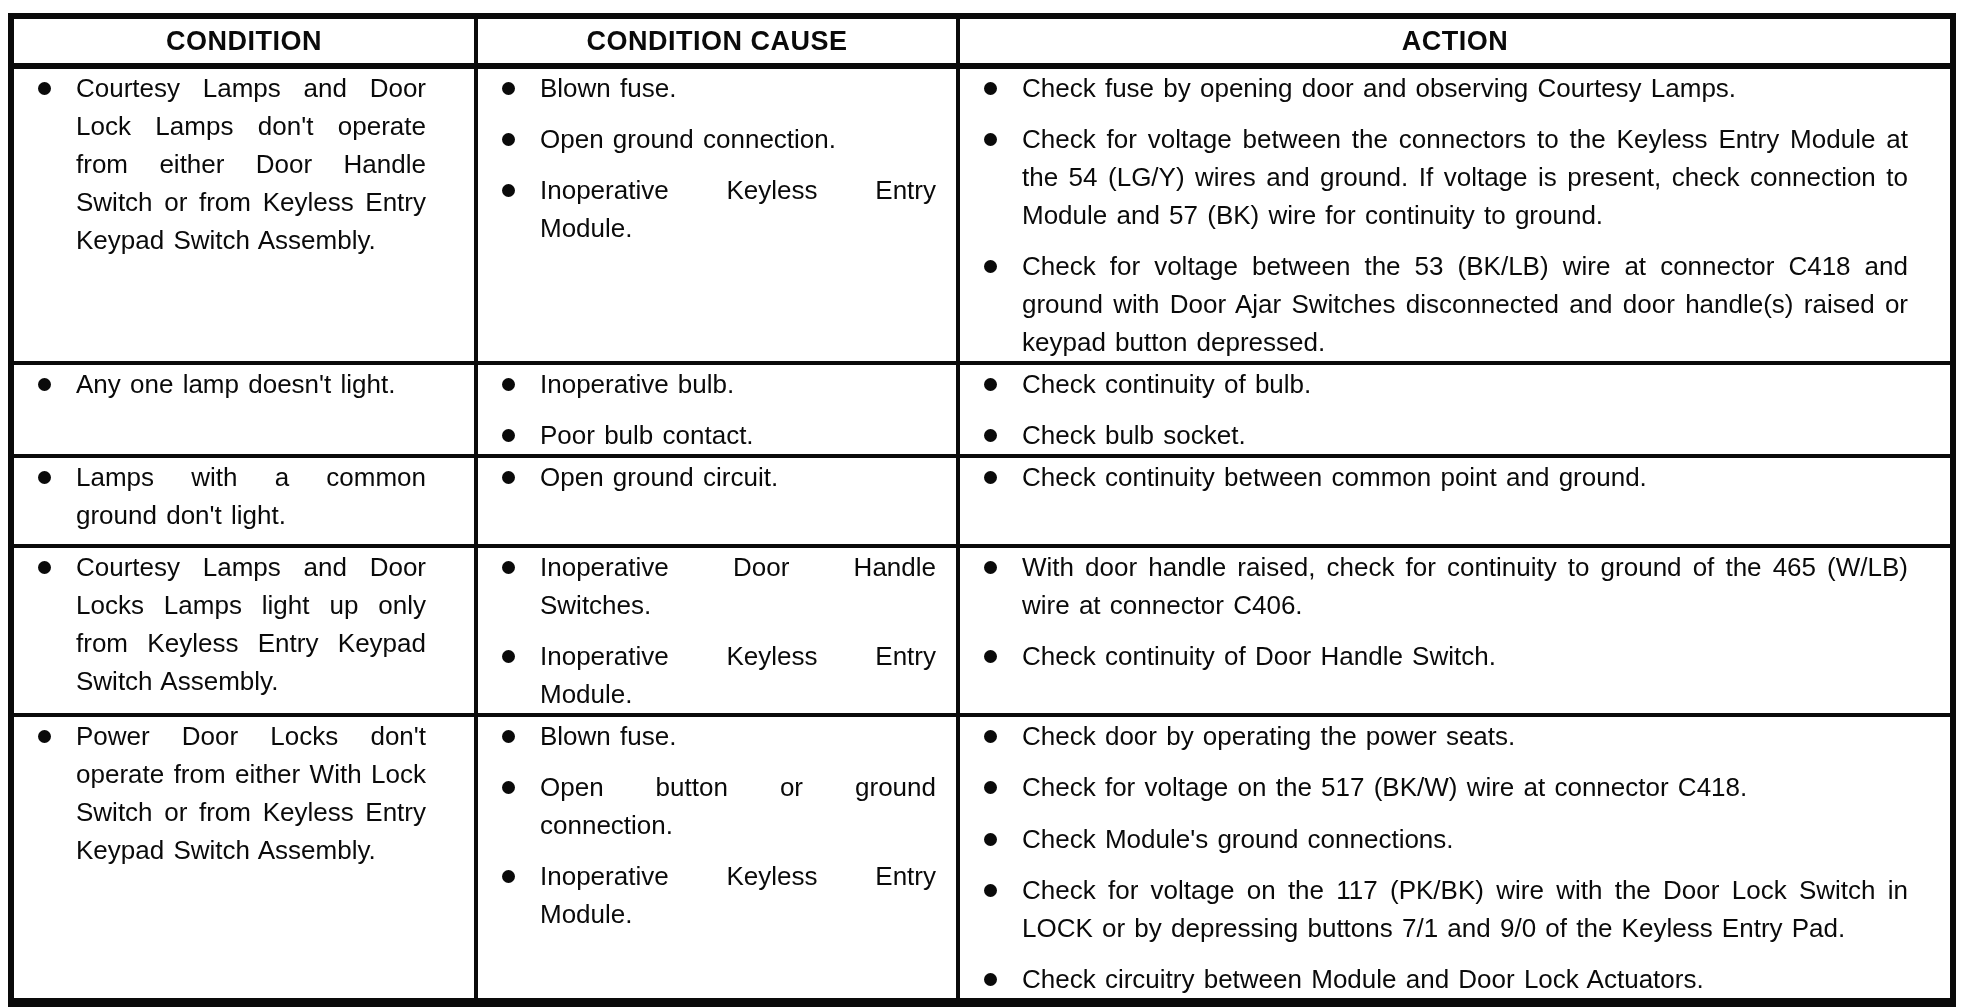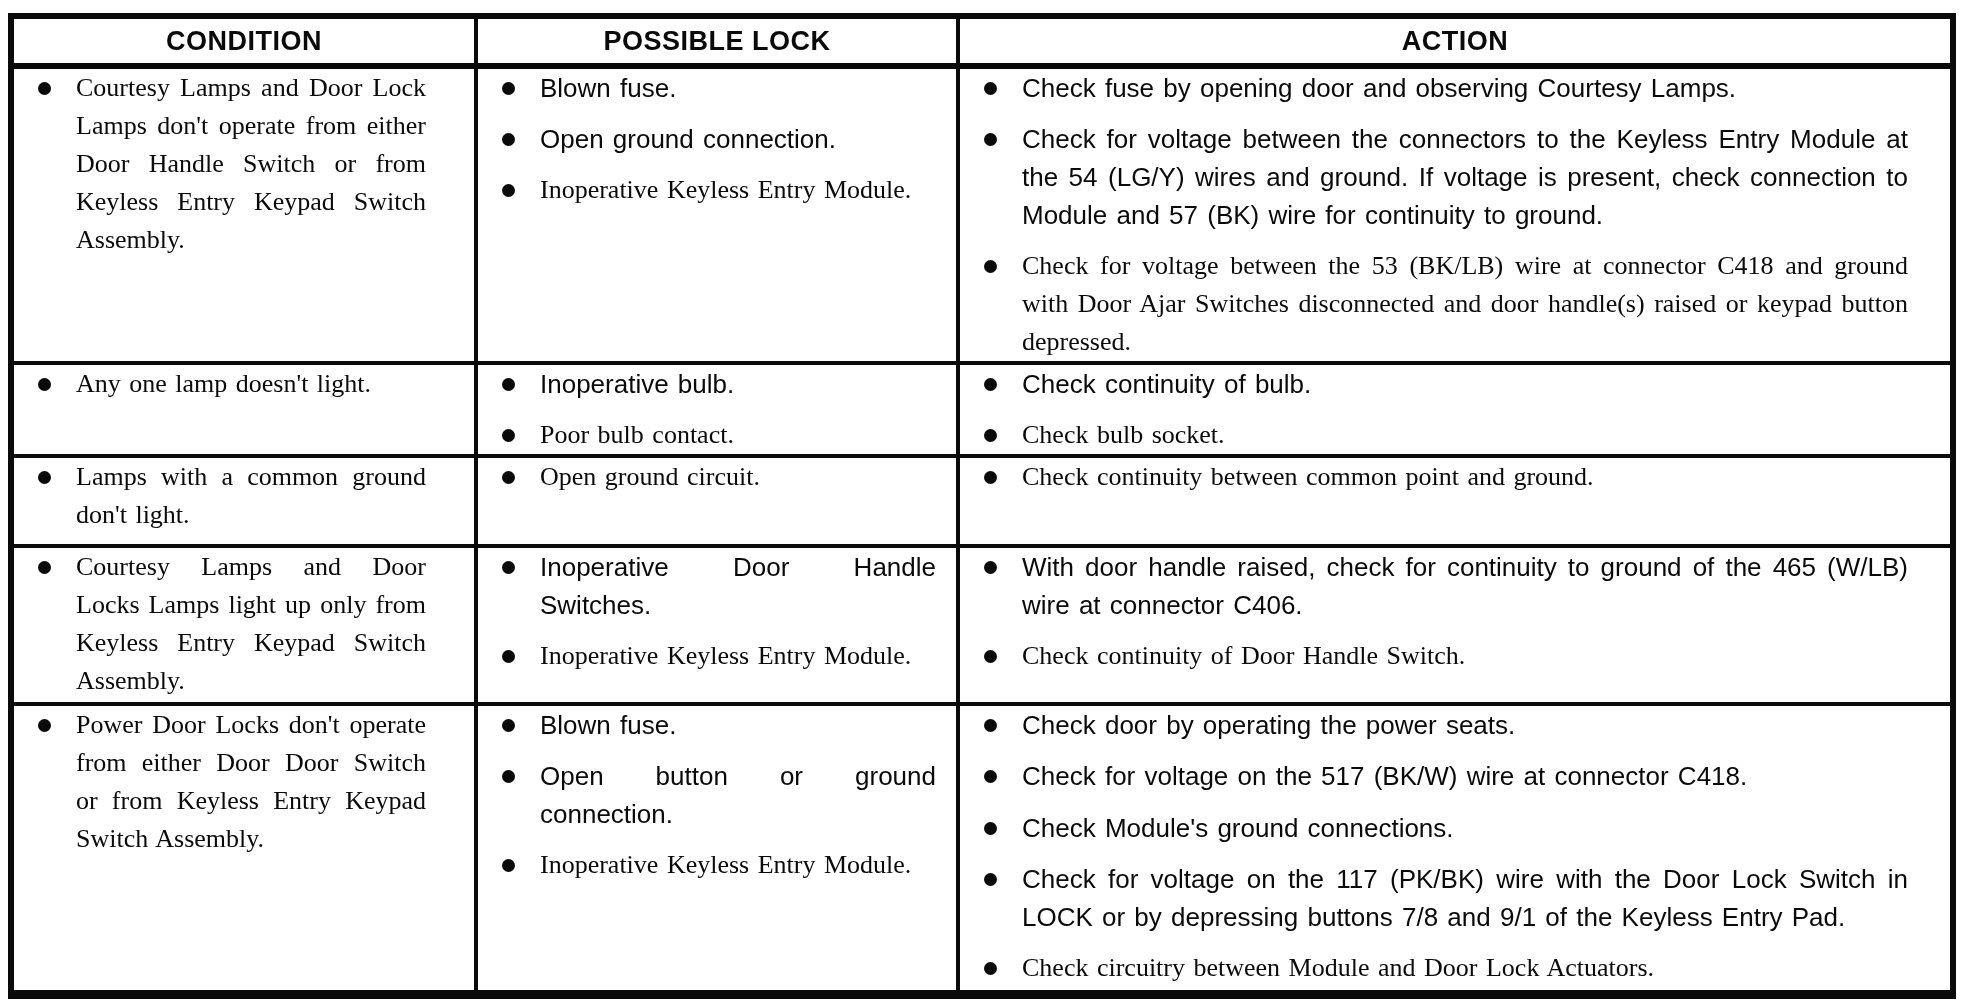--- a/index.html
+++ b/index.html
@@ -64,21 +64,21 @@
   }
   .cell li {
     position: relative;
     padding-left: 62px;
     margin: 0 0 13px 0;
     font-size: 26px;
     line-height: 38px;
     text-align: justify;
     word-spacing: 2px;
   }
-  .cell li:last-child { margin-bottom: 0; font-family: Liberation Serif, serif; }
+  .cell li:last-child { margin-bottom: 0; }
   .cell li .bullet {
     position: absolute;
     left: 24px;
     top: 13px;
     width: 13px;
     height: 13px;
     background: #0a0a0a;
     border-radius: 50%;
   }
   .cell-condition      li { padding-right: 48px; }
@@ -92,21 +92,21 @@
 <div class="page">
   <table class="diag-table">
     <colgroup>
       <col class="col-condition">
       <col class="col-possible_cause">
       <col class="col-action">
     </colgroup>
     <thead>
       <tr>
         <th>CONDITION</th>
-        <th>POSSIBLE LOCK</th>
+        <th>CONDITION CAUSE</th>
         <th>ACTION</th>
       </tr>
     </thead>
     <tbody>
         <tr>
           <td class="cell cell-condition">
             <ul>
               <li><span class="bullet"></span><span class="item-text">Courtesy Lamps and Door Lock Lamps don't operate from either Door Handle Switch or from Keyless Entry Keypad Switch Assembly.</span></li>
             </ul>
           </td>
@@ -176,35 +176,35 @@
           <td class="cell cell-action">
             <ul>
               <li><span class="bullet"></span><span class="item-text">With door handle raised, check for continuity to ground of the 465 (W/LB) wire at connector C406.</span></li>
               <li><span class="bullet"></span><span class="item-text">Check continuity of Door Handle Switch.</span></li>
             </ul>
           </td>
         </tr>
         <tr>
           <td class="cell cell-condition">
             <ul>
-              <li><span class="bullet"></span><span class="item-text">Power Door Locks don't operate from either Door Door Switch or from Keyless Entry Keypad Switch Assembly.</span></li>
+              <li><span class="bullet"></span><span class="item-text">Power Door Locks don't operate from either With Lock Switch or from Keyless Entry Keypad Switch Assembly.</span></li>
             </ul>
           </td>
           <td class="cell cell-possible_cause">
             <ul>
               <li><span class="bullet"></span><span class="item-text">Blown fuse.</span></li>
               <li><span class="bullet"></span><span class="item-text">Open button or ground connection.</span></li>
               <li><span class="bullet"></span><span class="item-text">Inoperative Keyless Entry Module.</span></li>
             </ul>
           </td>
           <td class="cell cell-action">
             <ul>
               <li><span class="bullet"></span><span class="item-text">Check door by operating the power seats.</span></li>
               <li><span class="bullet"></span><span class="item-text">Check for voltage on the 517 (BK/W) wire at connector C418.</span></li>
               <li class="extra-space"><span class="bullet"></span><span class="item-text">Check Module's ground connections.</span></li>
-              <li><span class="bullet"></span><span class="item-text">Check for voltage on the 117 (PK/BK) wire with the Door Lock Switch in LOCK or by depressing buttons 7/8 and 9/1 of the Keyless Entry Pad.</span></li>
+              <li><span class="bullet"></span><span class="item-text">Check for voltage on the 117 (PK/BK) wire with the Door Lock Switch in LOCK or by depressing buttons 7/1 and 9/0 of the Keyless Entry Pad.</span></li>
               <li><span class="bullet"></span><span class="item-text">Check circuitry between Module and Door Lock Actuators.</span></li>
             </ul>
           </td>
         </tr>
       </tbody>
   </table>
 </div>
 
 </body></html>

